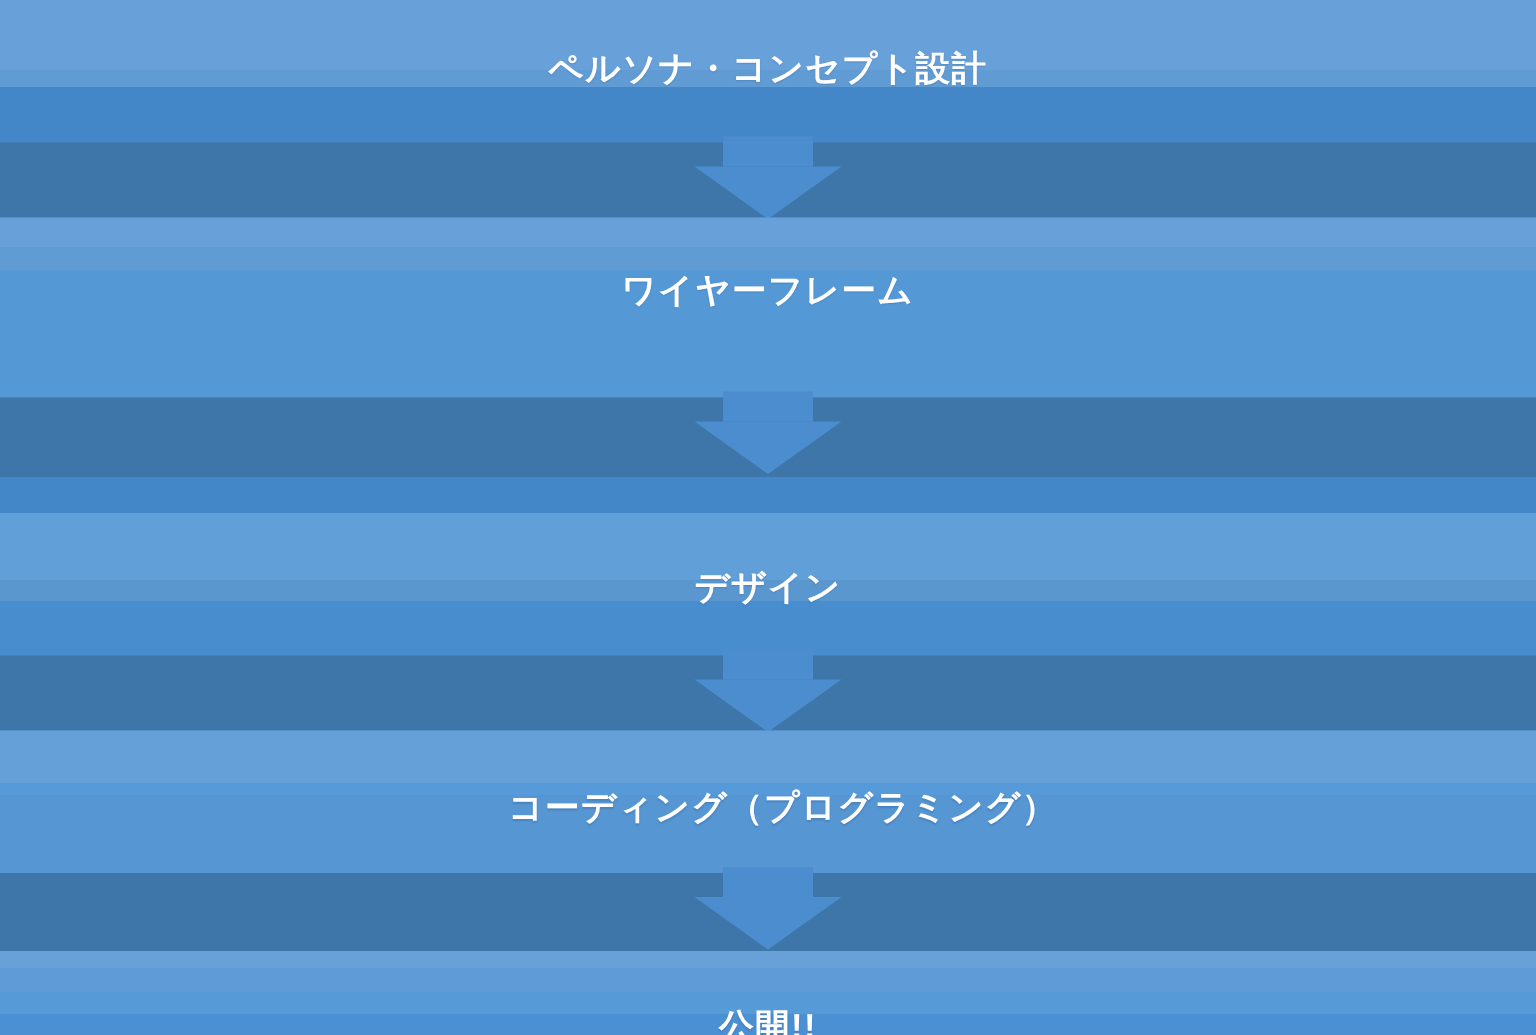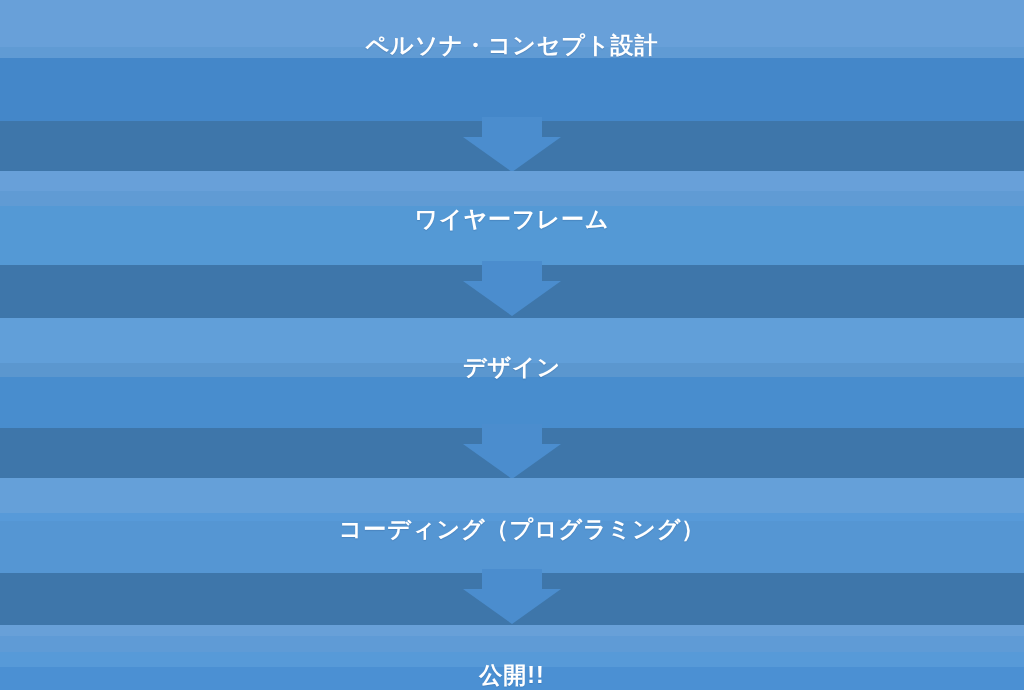--- a/index.html
+++ b/index.html
@@ -40,45 +40,46 @@
     font-weight: bold;
     font-size: 23px;
     line-height: 26px;
     letter-spacing: 1px;
     text-shadow: 0 1px 1px rgba(40,80,130,0.25);
     white-space: nowrap;
   }
 
   
   .s1u {
-    height: 121px;
+    height: 95px;
     background: linear-gradient(to bottom,
       var(--band-light) 0 47px,
       var(--band-light-2) 47px 58px,
       var(--band-mid-strong) 58px);
   }
   .s1u .label { top: 32px; }
 
   
   .s2u {
-    height: 94px;
+    height: 120px;
     background: linear-gradient(to bottom,
       var(--band-light) 0 20px,
       var(--band-light-2) 20px 35px,
       var(--band-mid-soft) 35px);
   }
   .s2u .label { top: 35px; }
 
   
   .s3u {
-    height: 110px;
+    height: 95px;
     background: linear-gradient(to bottom,
       #619fd9 0 45px,
       #5b97cf 45px 59px,
       #488dce 59px);
+    margin-top: 24px;
   }
   .s3u .label { top: 36px; }
 
   
   .s4u {
     height: 95px;
     background: linear-gradient(to bottom,
       #65a0d9 0 35px,
       #579ad9 35px 43px,
       #5596d3 43px);

